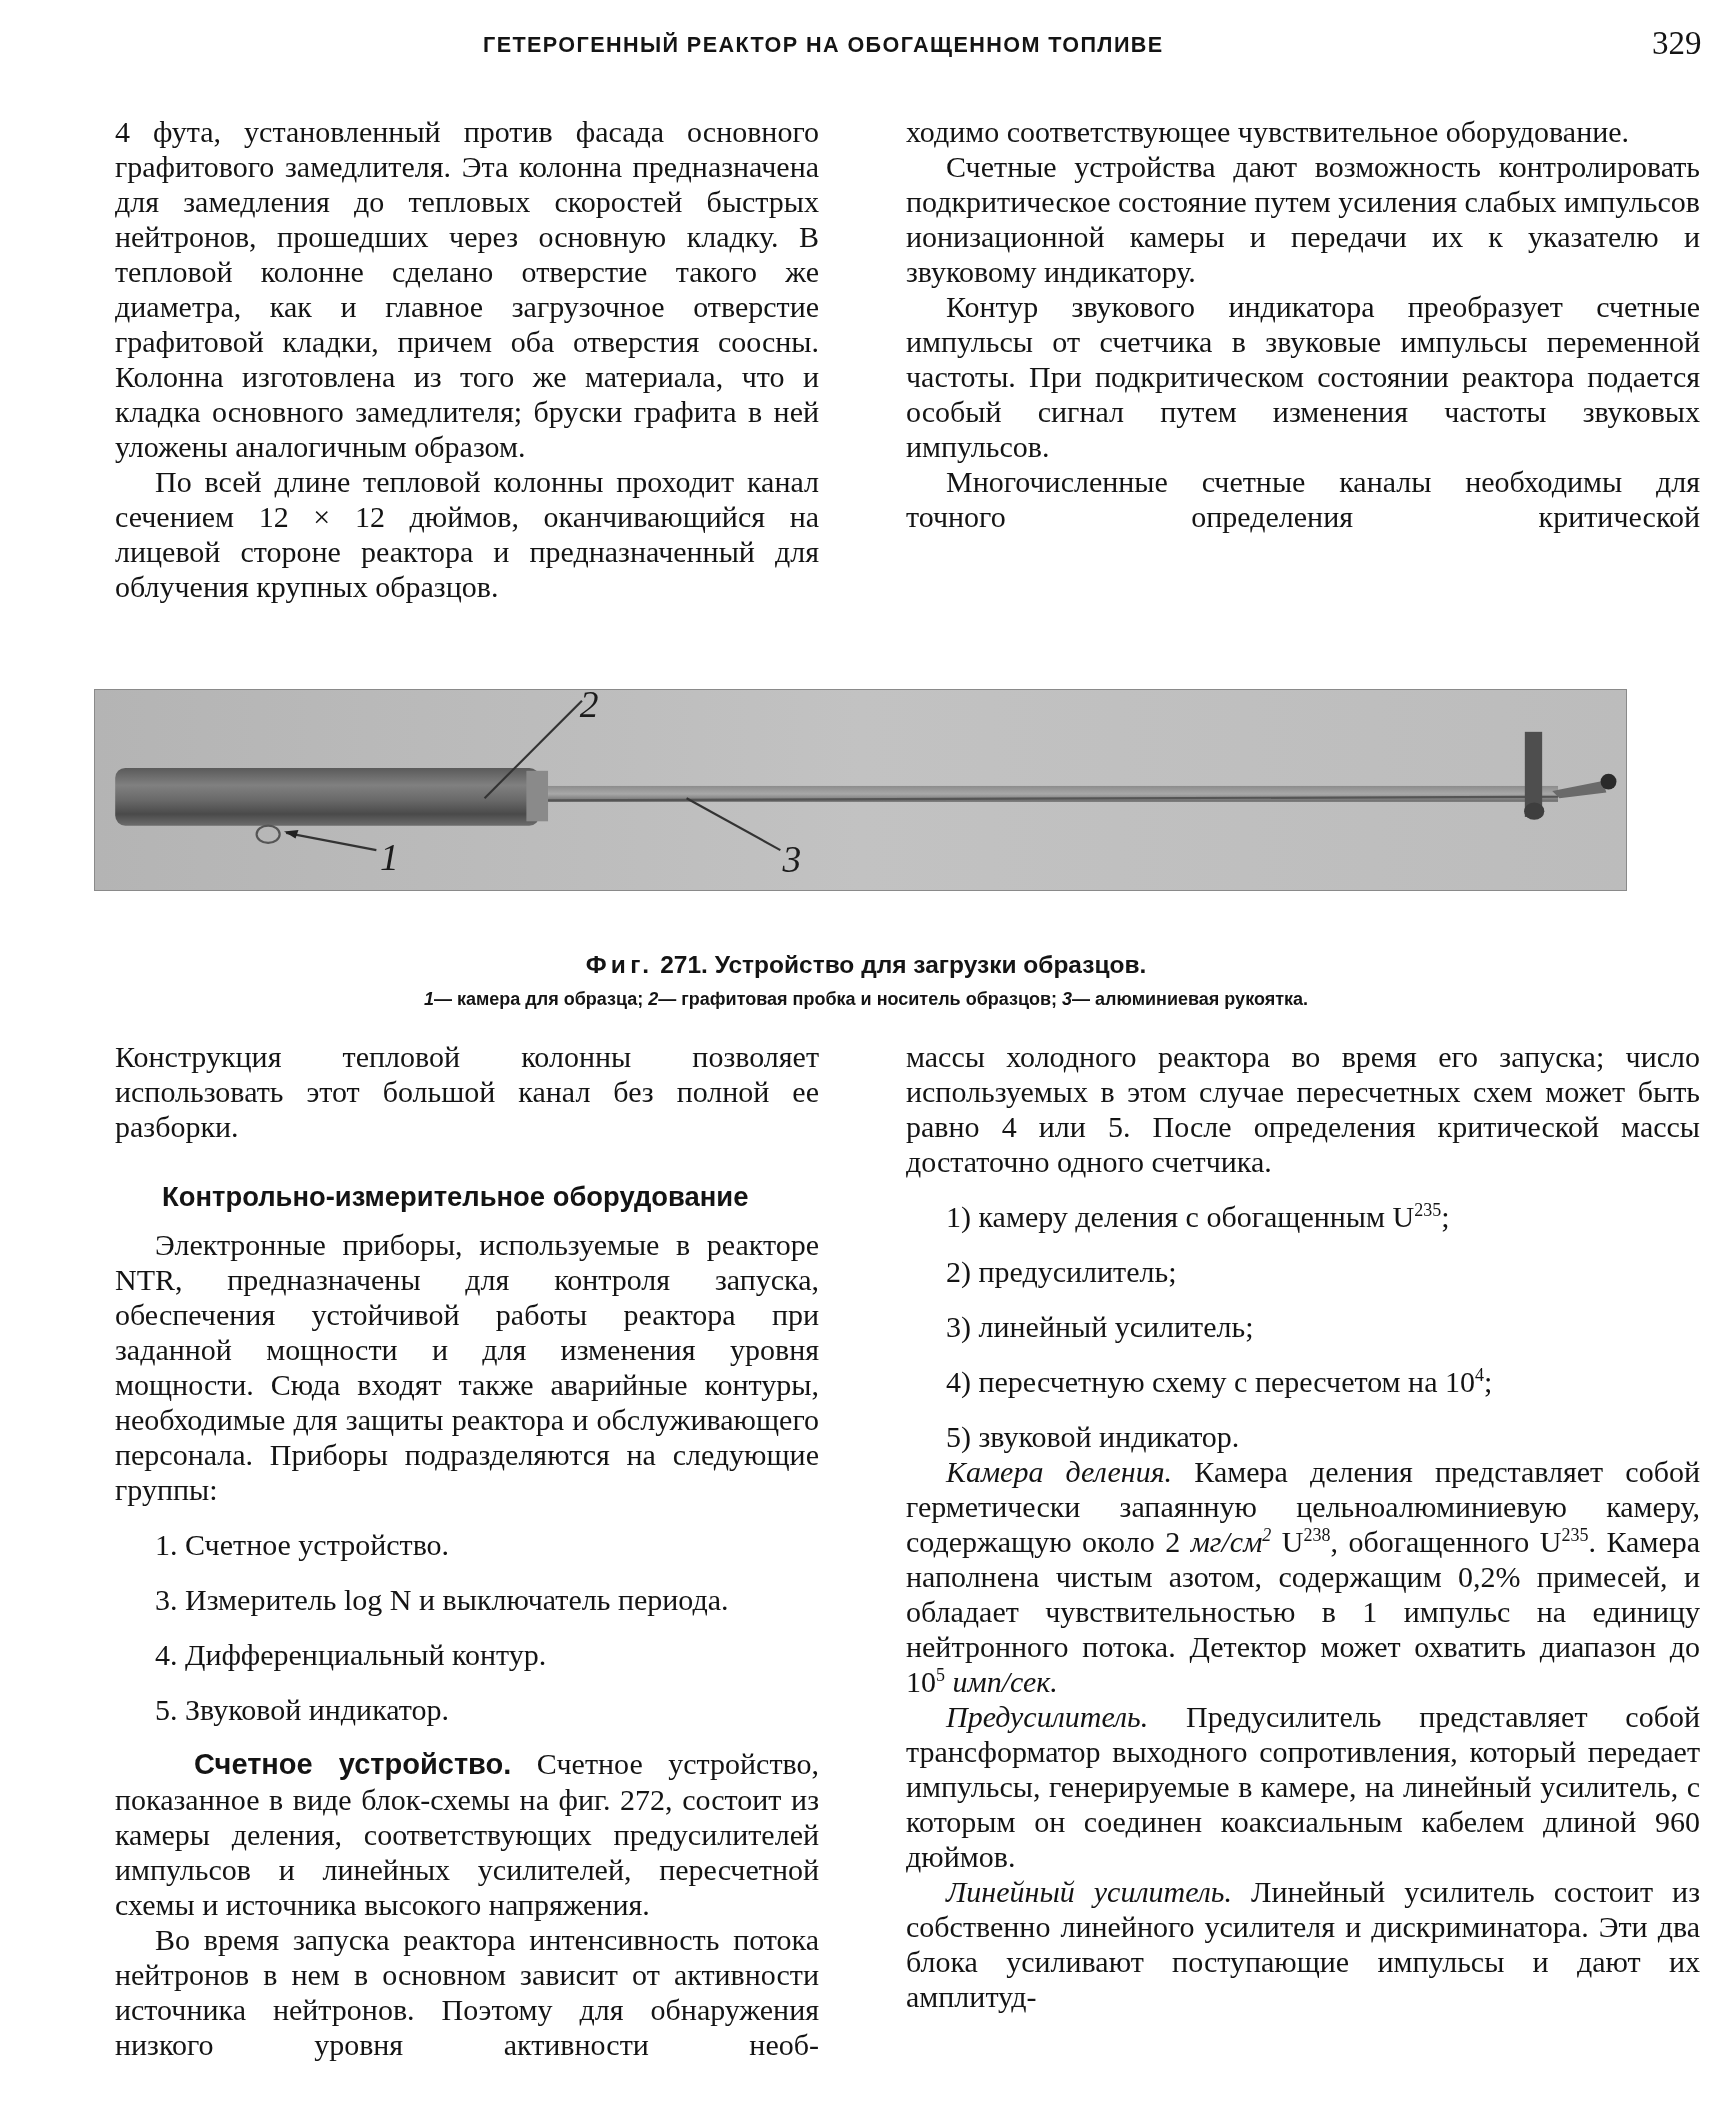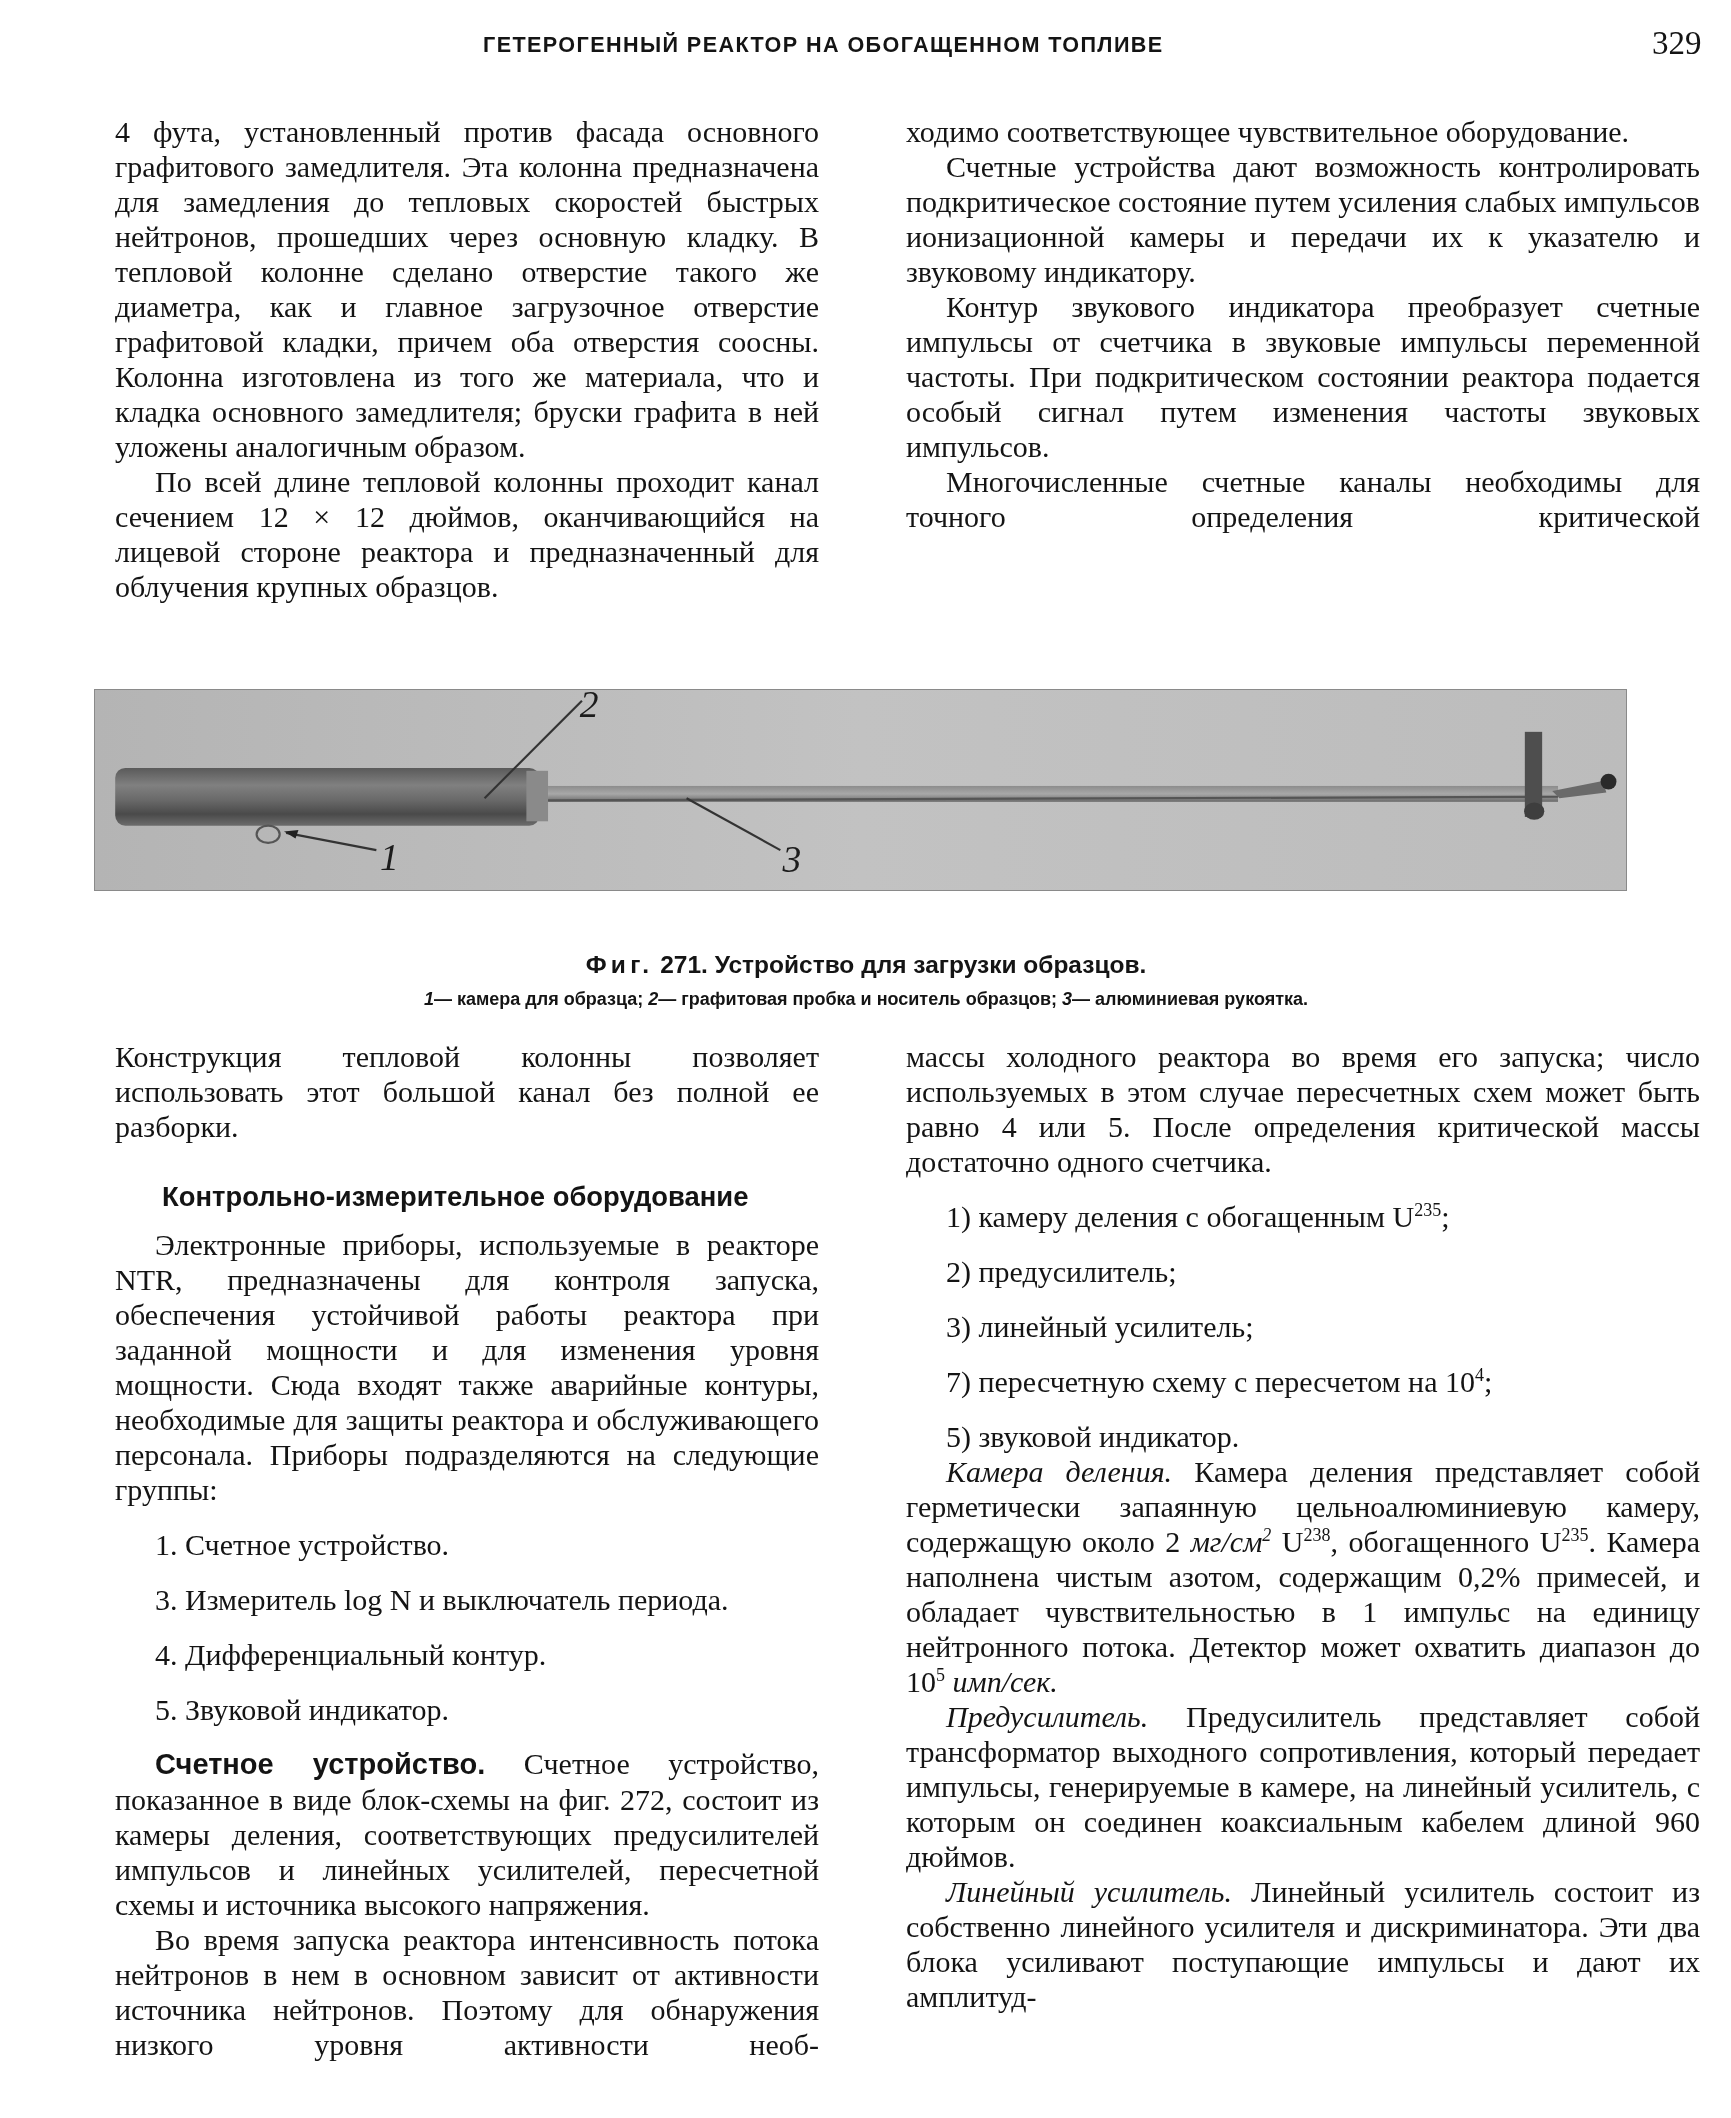--- a/index.html
+++ b/index.html
@@ -16,21 +16,21 @@
   .col .no-ind { text-indent: 0; }
   .col .line-end { text-align-last: justify; }
 
   .col-top-left  { left: 115px;  top: 114px;  width: 704px; }
   .col-top-right { left: 906px; top: 114px;  width: 794px; }
   .col-bot-left  { left: 115px;  top: 1039px; width: 704px; }
   .col-bot-right { left: 906px; top: 1039px; width: 794px; }
 
   .section-heading { font-family: "Liberation Sans", sans-serif; font-weight: bold; font-size: 27.4px;
                      margin: 35px 0 13px 0 !important; padding-left: 47px; text-align: left; }
-  .run-in { font-weight: bold; font-family: "Liberation Sans", sans-serif; font-size: 29px; }
+  .run-in { font-weight: bold; font-family: "Liberation Sans", sans-serif; font-size: 29px; margin-left: 39px; }
   .it { font-style: italic; }
   ol.plain { list-style: none; margin: 0; padding: 0 0 0 40px; }
   ol.plain li { text-align: left; margin-top: 20px; }
 
   .figure { position: absolute; left: 94px; top: 689px; width: 1533px; height: 202px;
             background: #b9b9b9; overflow: hidden; border: 1.4px solid #8a8a8a; box-sizing: border-box; }
   .figure svg { display: block; }
   .caption { position: absolute; left: 0; width: 1732px; text-align: center; }
   .caption-title { top: 951px; font-size: 24.5px; font-weight: bold; font-family: "Liberation Sans", sans-serif; }
   .caption-title .spaced { letter-spacing: 4.3px; }
@@ -129,20 +129,20 @@
   <p class="ind" style="margin-top:19px"><span class="run-in">Счетное устройство.</span><span> Счетное устройство, показанное в виде блок-схемы на фиг. 272, состоит из камеры деления, соответствующих предусилителей импульсов и линейных усилителей, пересчетной схемы и источника высокого напряжения.</span></p>
   <p class="ind line-end">Во время запуска реактора интенсивность потока нейтронов в нем в основном зависит от активности источника нейтронов. Поэтому для обнаружения низкого уровня активности необ-</p>
 </div>
 
 <div class="col col-bot-right">
   <p class="no-ind">массы холодного реактора во время его запуска; число используемых в этом случае пересчетных схем может быть равно 4 или 5. После определения критической массы достаточно одного счетчика.</p>
   <ol class="plain">
     <li><span>1) камеру деления с обогащенным U</span><sup>235</sup><span>;</span></li>
     <li><span>2) предусилитель;</span></li>
     <li><span>3) линейный усилитель;</span></li>
-    <li><span>7) пересчетную схему с пересчетом на 10</span><sup>4</sup><span>;</span></li>
+    <li><span>4) пересчетную схему с пересчетом на 10</span><sup>4</sup><span>;</span></li>
     <li><span>5) звуковой индикатор.</span></li>
   </ol>
   <p class="ind"><span class="it">Камера деления.</span><span> Камера деления представляет собой герметически запаянную цельноалюминиевую камеру, содержащую около 2 </span><span class="it">мг/см</span><sup class="it">2</sup><span> U</span><sup>238</sup><span>, обогащенного U</span><sup>235</sup><span>. Камера наполнена чистым азотом, содержащим 0,2% примесей, и обладает чувствительностью в 1 импульс на единицу нейтронного потока. Детектор может охватить диапазон до 10</span><sup>5</sup><span class="it"> имп/сек.</span></p>
   <p class="ind"><span class="it">Предусилитель.</span><span> Предусилитель представляет собой трансформатор выходного сопротивления, который передает импульсы, генерируемые в камере, на линейный усилитель, с которым он соединен коаксиальным кабелем длиной 960 дюймов.</span></p>
   <p class="ind line-end"><span class="it">Линейный усилитель.</span><span> Линейный усилитель состоит из собственно линейного усилителя и дискриминатора. Эти два блока усиливают поступающие импульсы и дают их амплитуд-</span></p>
 </div>
 
 
 </body></html>

